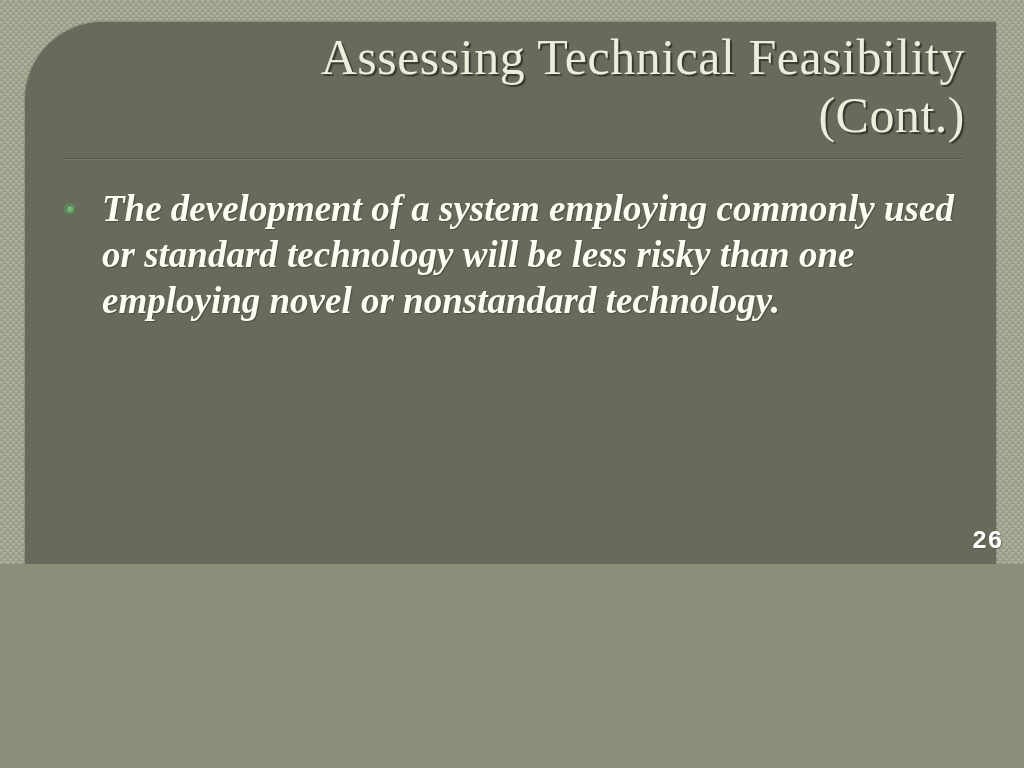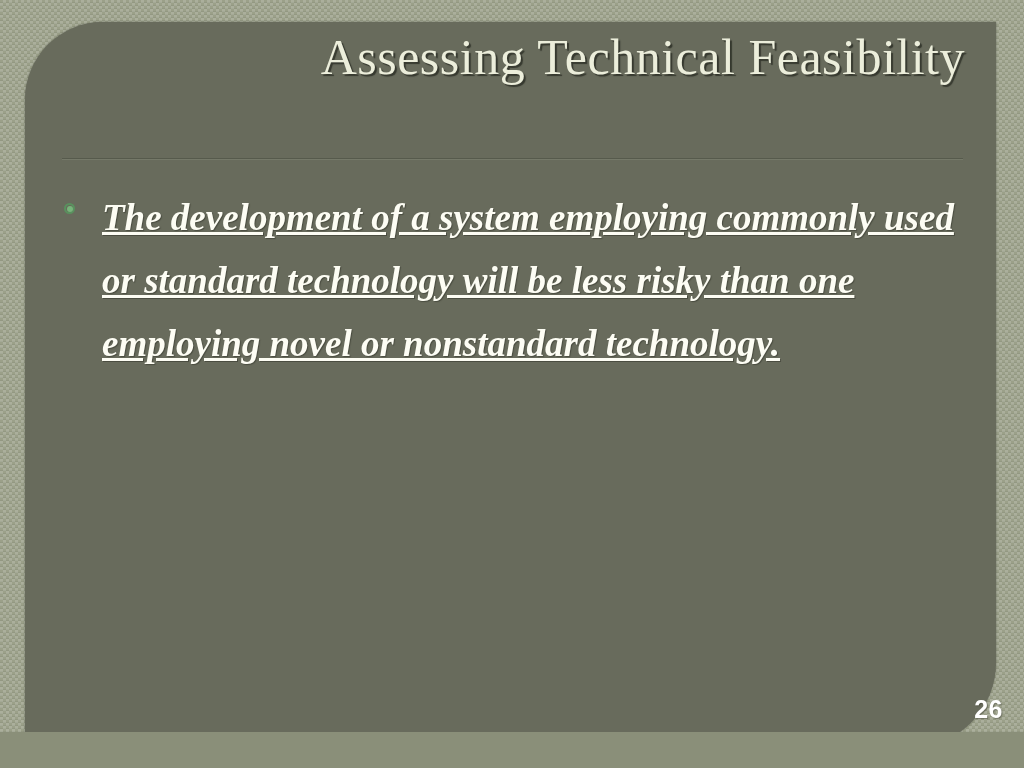--- a/index.html
+++ b/index.html
@@ -5,21 +5,21 @@
 <style>
   html, body {
     margin: 0;
     padding: 0;
     background: #8a8f79;
   }
 
   #slide {
     position: relative;
     width: 1024px;
-    height: 732px;
+    height: 564px;
     overflow: hidden;
     font-family: "Liberation Serif", "DejaVu Serif", serif;
     
     background-color: #9ba089;
     background-image:
       linear-gradient(45deg, rgba(255,255,255,0.16) 25%, transparent 25%, transparent 75%, rgba(255,255,255,0.16) 75%),
       linear-gradient(45deg, rgba(255,255,255,0.16) 25%, transparent 25%, transparent 75%, rgba(255,255,255,0.16) 75%),
       linear-gradient(0deg, rgba(0,0,0,0.05) 50%, transparent 50%);
     background-size: 6px 6px, 6px 6px, 3px 3px;
     background-position: 0 0, 3px 3px, 0 0;
@@ -80,24 +80,23 @@
     padding: 0;
   }
   .bullet-item {
     position: relative;
     padding-left: 44px;
     margin: 0 0 0 0;
     font-family: "Liberation Serif", "DejaVu Serif", serif;
     font-style: italic;
     font-weight: bold;
     font-size: 37px;
-    line-height: 63px;
+    line-height: 46px;
     color: #fdfdf4;
     text-shadow: 1px 1px 1px rgba(45,47,38,0.50);
-    text-decoration: underline;
   }
   .bullet-marker {
     position: absolute;
     left: 6px;
     top: 17px;
     width: 11px;
     height: 11px;
     border: 2px solid #59915e;
     border-radius: 50%;
     background: transparent;
@@ -113,37 +112,38 @@
     height: 6px;
     border-radius: 50%;
     background: #77b57b;
   }
 
   
   #slide-number {
     position: absolute;
     right: 21px;
     bottom: 8px;
-    font-family: Liberation Sans, sans-serif;
+    font-family: Liberation Mono, monospace;
     font-weight: bold;
     font-size: 25px;
     color: #ffffff;
     text-shadow: 1px 1px 1px rgba(60,62,50,0.5);
     letter-spacing: 0.5px;
   }
 </style>
 </head>
 <body>
 
 <div id="slide">
 
   <div id="content-panel"></div>
 
   <div id="title-block">
     <div class="title-line">Assessing Technical Feasibility</div>
+    <div class="title-line">(Cont.)</div>
   </div>
 
   <div id="title-rule"></div>
 
   <ul id="body-list">
     <li class="bullet-item">
       <span class="bullet-marker"></span>
       <span class="bullet-text">The development of a system employing commonly used or standard technology will be less risky than one employing novel or nonstandard technology.</span>
     </li>
   </ul>

